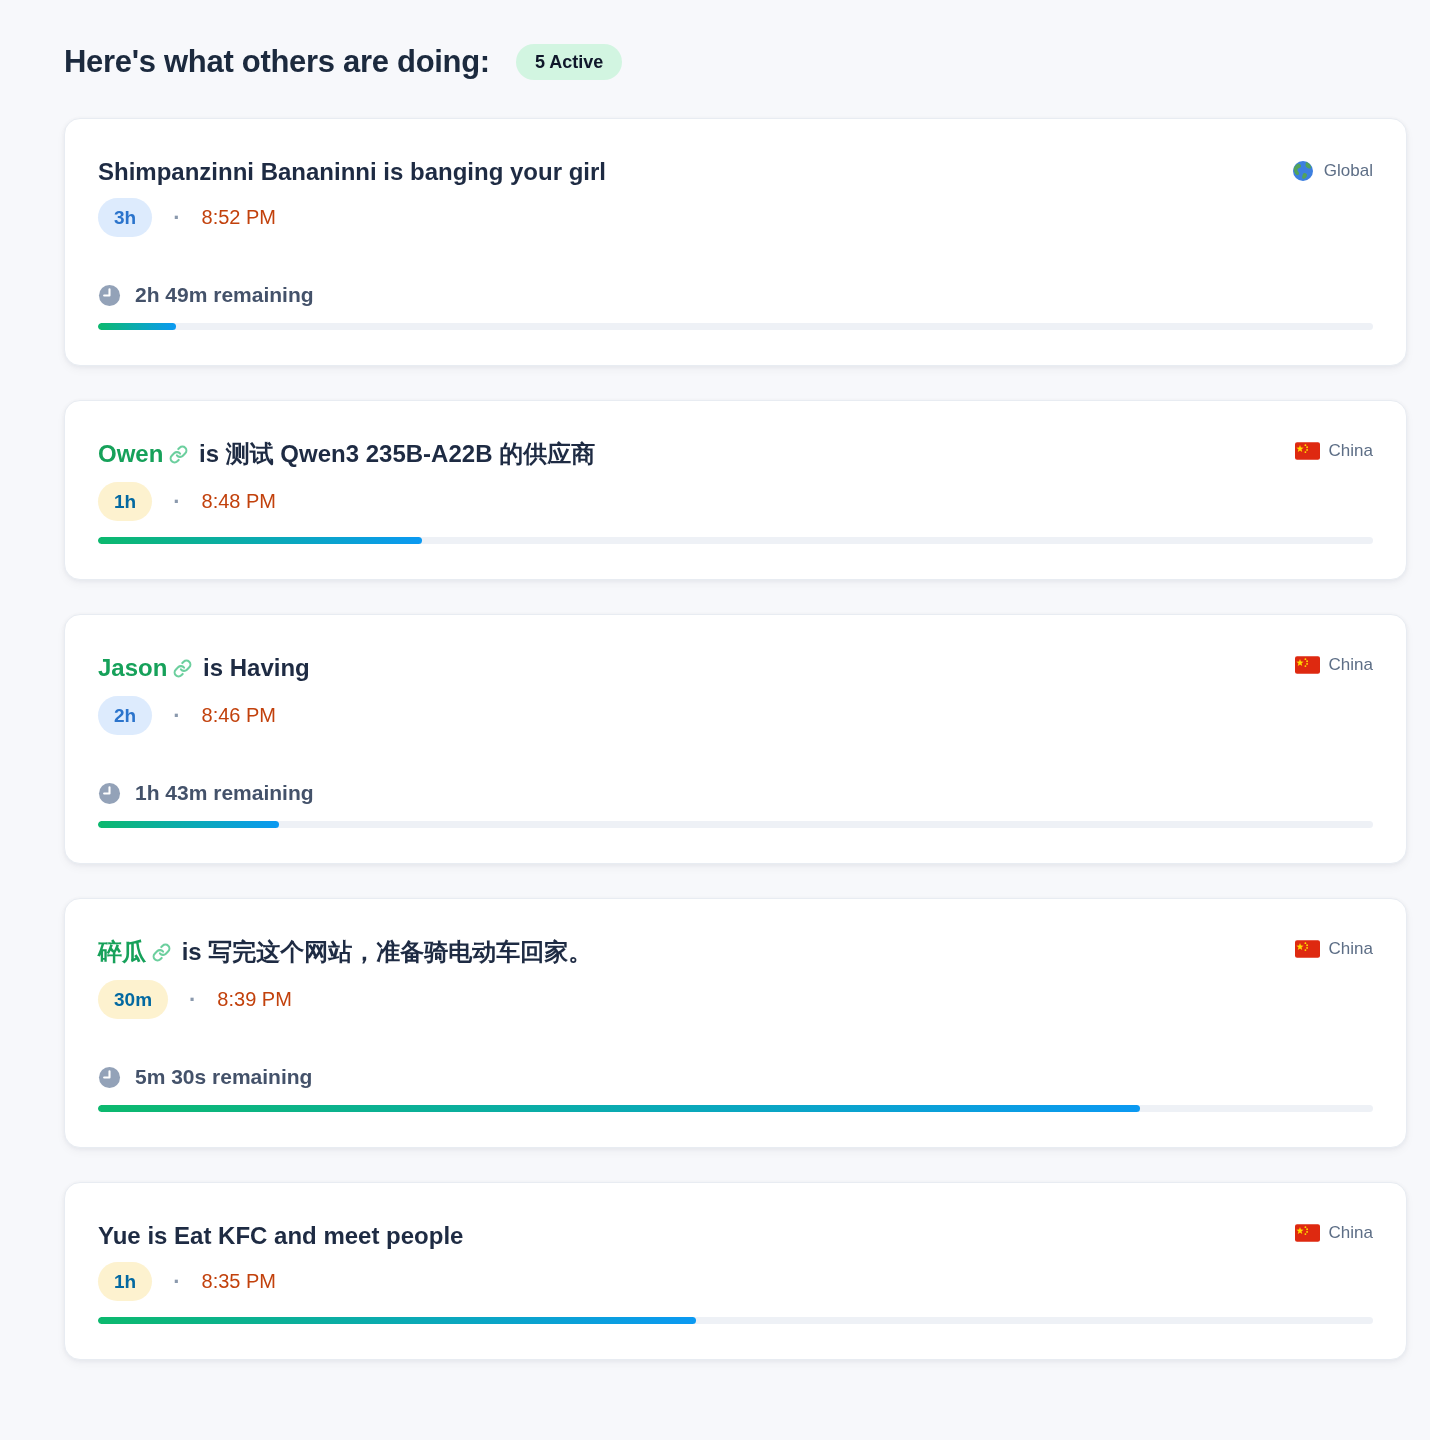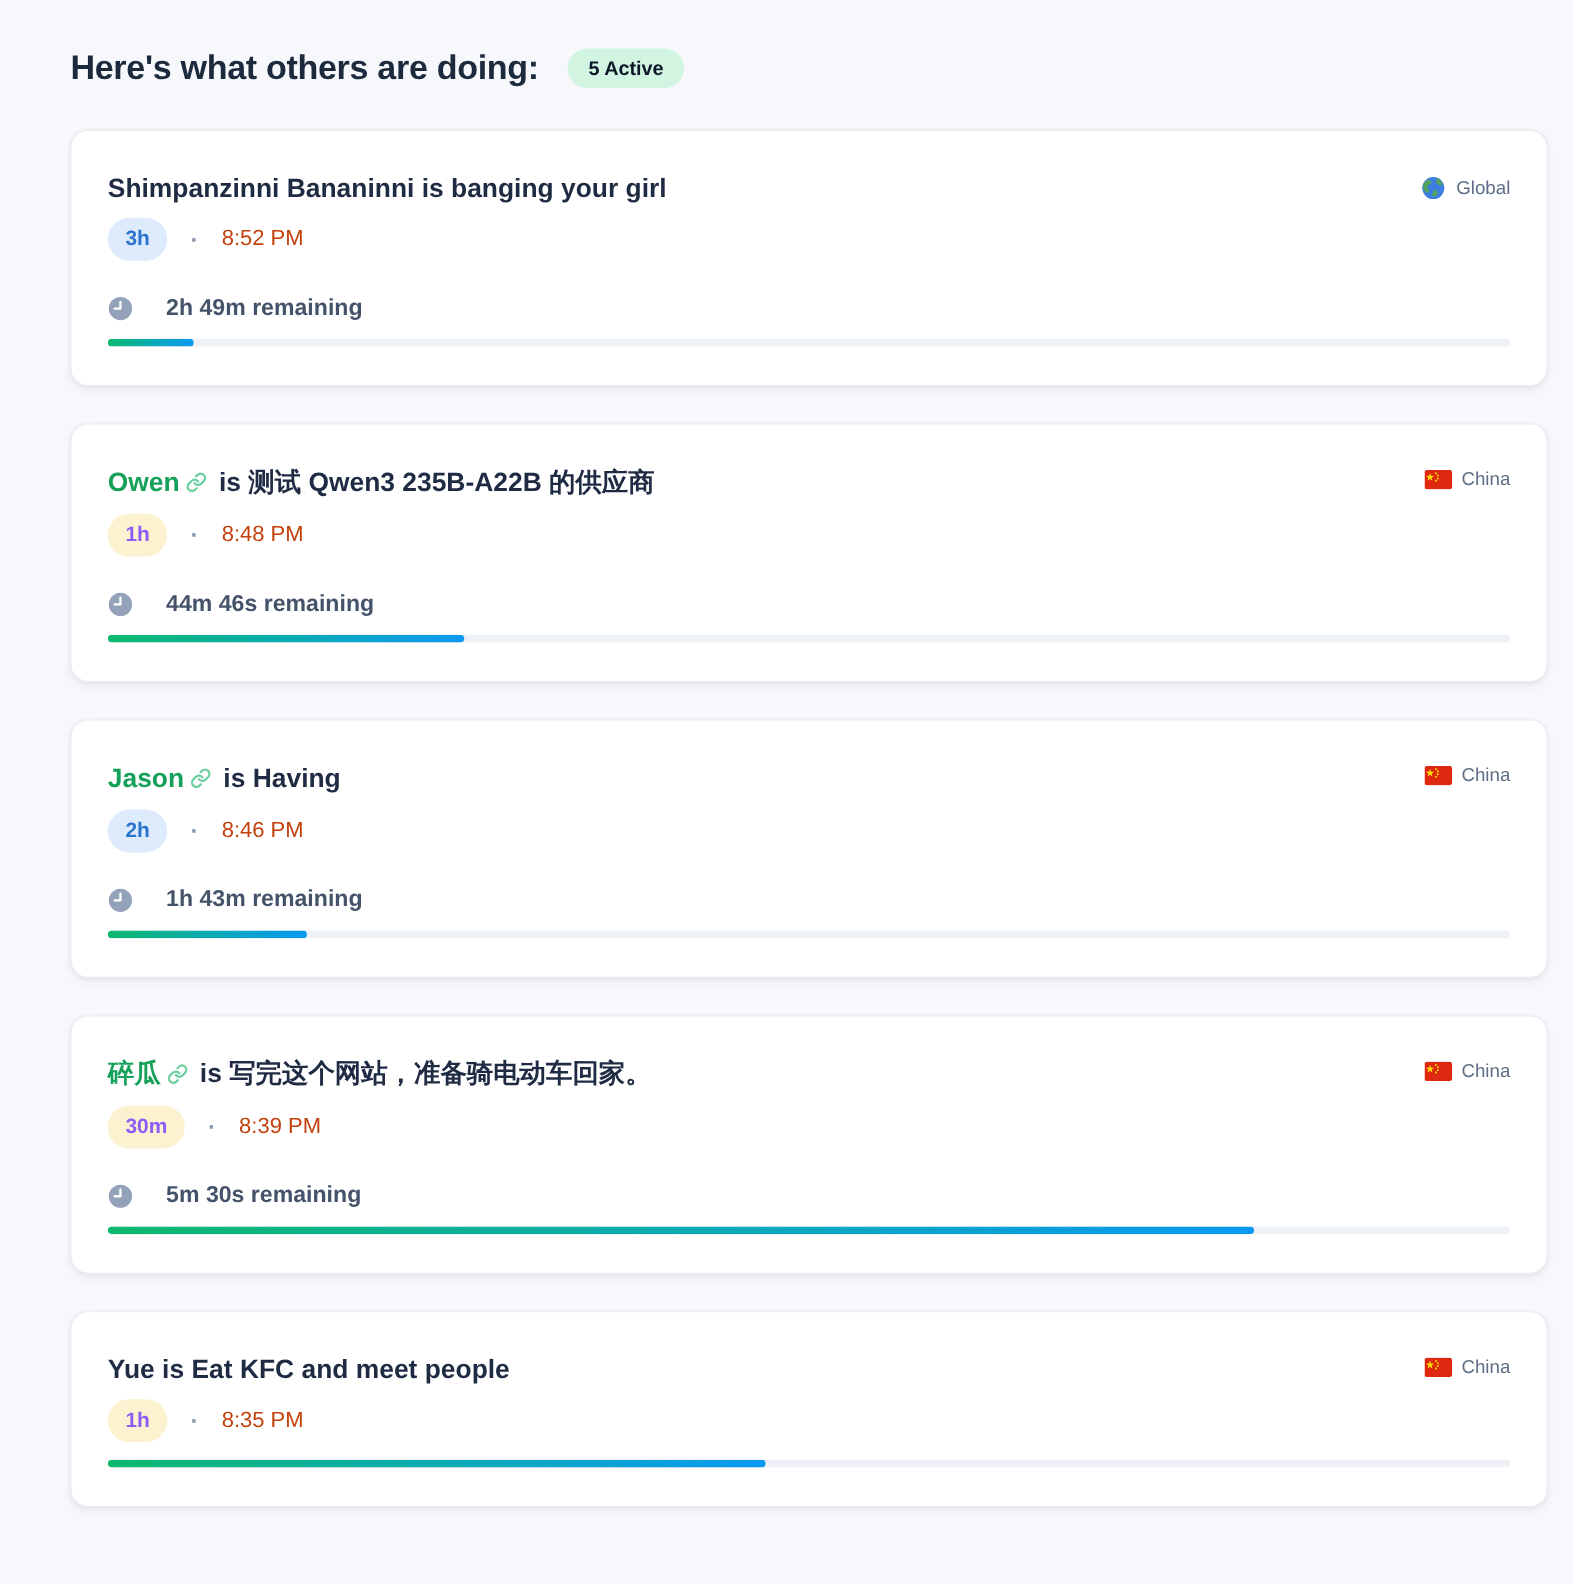--- a/index.html
+++ b/index.html
@@ -35,25 +35,25 @@
   .link-icon { display: inline-block; vertical-align: -2px; margin: 0 4px 0 6px; }
   .location { display: flex; align-items: center; gap: 9px; font-size: 17px; color: #5d6e86; white-space: nowrap; padding-top: 4px; }
   .location svg { display: block; }
 
   .meta-row { display: flex; align-items: center; gap: 21px; margin-top: 9px; }
   .duration-badge {
     font-size: 19px; font-weight: 600; line-height: 1;
     padding: 10px 16px; border-radius: 999px;
   }
   .duration-badge.blue  { background: #ddebfd; color: #2b74cc; }
-  .duration-badge.amber { background: #fdf2cf; color: #8b5cf6; }
+  .duration-badge.amber { background: #fdf2cf; color: #0369a1; }
   .dot-sep { color: #8a99ad; font-size: 22px; font-weight: 700; line-height: 1; }
   .timestamp { font-size: 20px; color: #c2410c; font-weight: 400; }
 
-  .clock-row { display: flex; align-items: center; gap: 30px; margin-top: 31px; }
+  .clock-row { display: flex; align-items: center; gap: 14px; margin-top: 46px; }
   .remaining-text { font-size: 21px; font-weight: 600; color: #44526a; }
 
   .progress-track {
     margin-top: 16px; height: 7px; background: #eef1f6; border-radius: 999px;
     overflow: hidden; position: relative;
   }
   .progress-fill {
     height: 100%; border-radius: 999px;
     background: linear-gradient(90deg, #0cb96e 0%, #0aa9b8 55%, #0b99f2 100%);
   }
@@ -129,27 +129,20 @@
         <span>China</span>
       </div>
     </div>
 
     <div class="meta-row">
       <span class="duration-badge amber">1h</span>
       <span class="dot-sep">·</span>
       <span class="timestamp">8:48 PM</span>
     </div>
 
-    <div class="clock-row">
-      <svg width="23" height="23" viewBox="0 0 24 24">
-            <circle cx="12" cy="12" r="11" fill="#93a2b8"></circle>
-            <path d="M12 12V5.6M12 12H6.4" stroke="#ffffff" stroke-width="2.2" stroke-linecap="round" fill="none"></path>
-          </svg>
-      <span class="remaining-text">44m 46s remaining</span>
-    </div>
 
     <div class="progress-track">
       <div class="progress-fill" style="width: 25.4%;"></div>
     </div>
   </div>
 
   <div class="card">
     <div class="title-row">
       <div class="card-title">
         <span class="name green">Jason</span><span class="link-icon"><svg width="19" height="19" viewBox="0 0 24 24" fill="none" stroke="#6ccf9e" stroke-width="2.6" stroke-linecap="round" stroke-linejoin="round">

